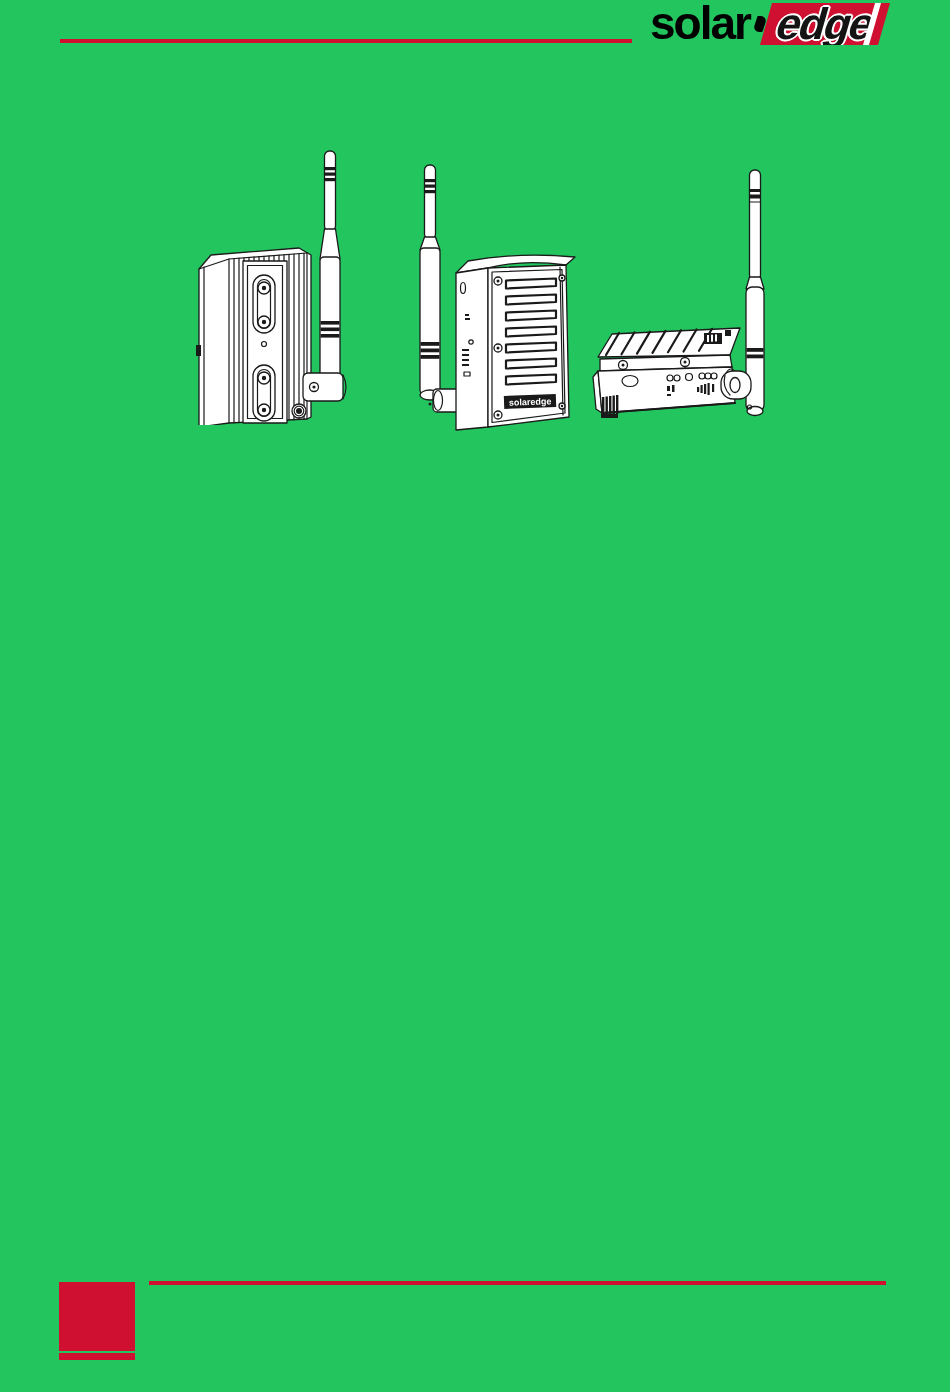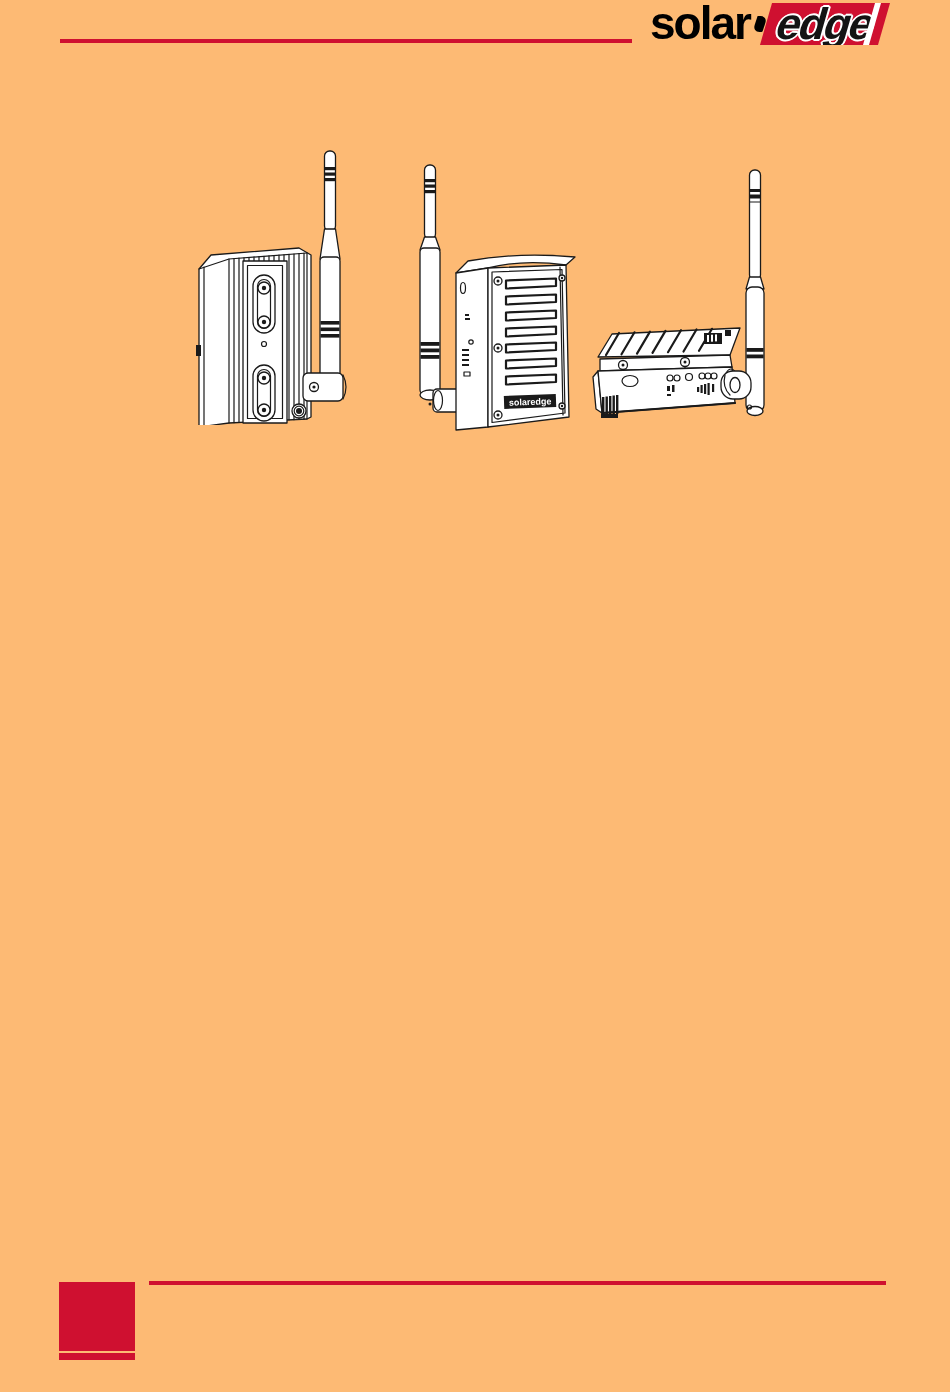--- a/index.html
+++ b/index.html
@@ -1,18 +1,18 @@
 <!DOCTYPE html>
 <html><head>
 <meta charset="utf-8">
 <style>
   html,body{margin:0;padding:0;background:#ffffff;}
   .page{
     position:relative;width:950px;height:1392px;margin:0 auto;
-    background:#fdba74;overflow:hidden;
+    background:#22c55e;overflow:hidden;
     font-family:"Liberation Sans",sans-serif;
   }
   
   .header-rule{position:absolute;left:60px;top:39px;width:572px;height:4px;background:#CF1030;}
   .logo{position:absolute;left:650px;top:0;height:46px;display:flex;align-items:flex-end;}
   .logo-solar{
     font-weight:700;font-size:46px;line-height:46px;letter-spacing:-2px;color:#000;
     font-family:"Liberation Sans",sans-serif;
   }
   .logo-mark{

